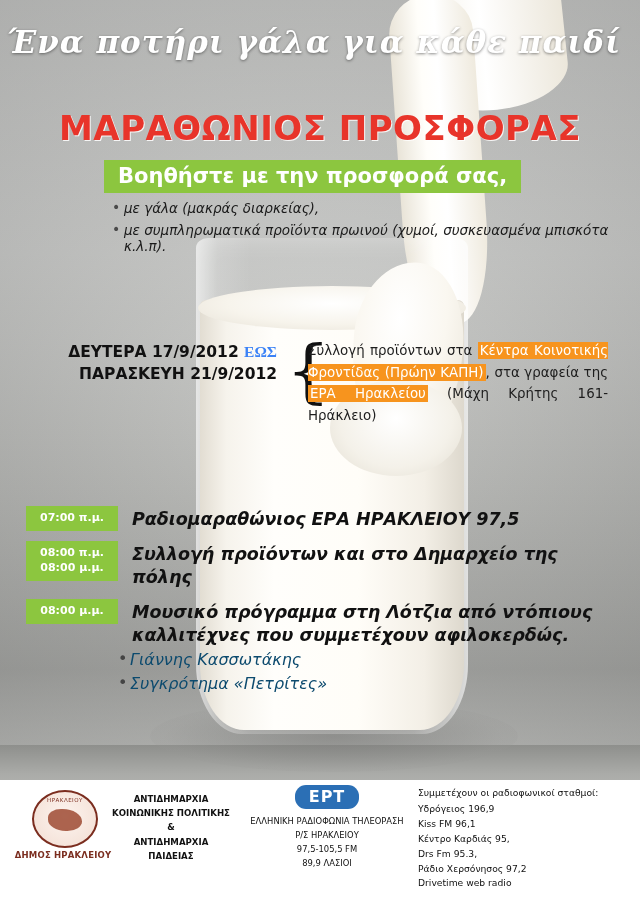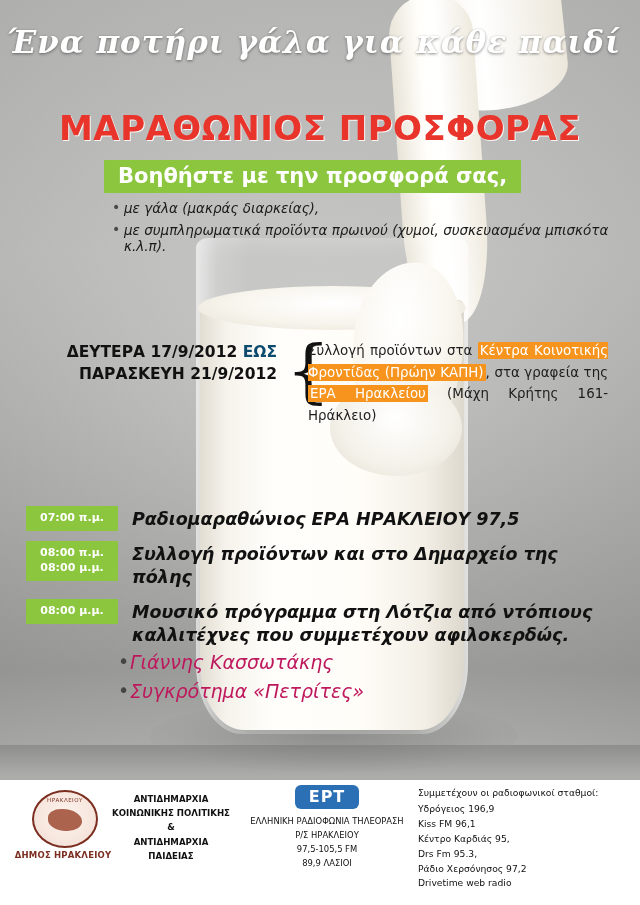--- a/index.html
+++ b/index.html
@@ -207,21 +207,22 @@
     left: 42px;
     width: 235px;
     text-align: right;
     font-family: "DejaVu Sans", sans-serif;
     font-weight: bold;
     font-size: 15.5px;
     color: #111111;
     line-height: 1.45;
   }
   .dates .ews {
-    color: #0c4a6e;
+    color: #3b82f6;
+    font-family: Liberation Serif, serif;
   }
 
   .brace {
     position: absolute;
     top: 336px;
     left: 286px;
     font-family: "DejaVu Serif", serif;
     font-size: 70px;
     color: #111111;
     line-height: 1;
@@ -294,22 +295,22 @@
   }
 
   .artists {
     position: absolute;
     top: 648px;
     left: 118px;
   }
   .artist {
     font-family: "DejaVu Sans", sans-serif;
     font-style: italic;
-    font-size: 19px;
-    color: #be185d;
+    font-size: 16px;
+    color: #0c4a6e;
     line-height: 1.5;
     padding-left: 12px;
     position: relative;
   }
   .artist::before {
     content: "•";
     position: absolute;
     left: 0;
     top: -1px;
     color: #444444;
@@ -385,21 +386,21 @@
     text-align: center;
   }
   .ert-logo {
     display: inline-block;
     background: #2b6fb5;
     color: #ffffff;
     font-family: "DejaVu Sans", sans-serif;
     font-weight: bold;
     font-size: 16px;
     padding: 2px 14px 3px 14px;
-    border-radius: 6px;
+    border-radius: 11px;
     letter-spacing: 1px;
   }
   .ert-text {
     margin-top: 6px;
     font-family: "DejaVu Sans", sans-serif;
     font-size: 8.4px;
     color: #111111;
     line-height: 1.65;
     white-space: pre-line;
   }

